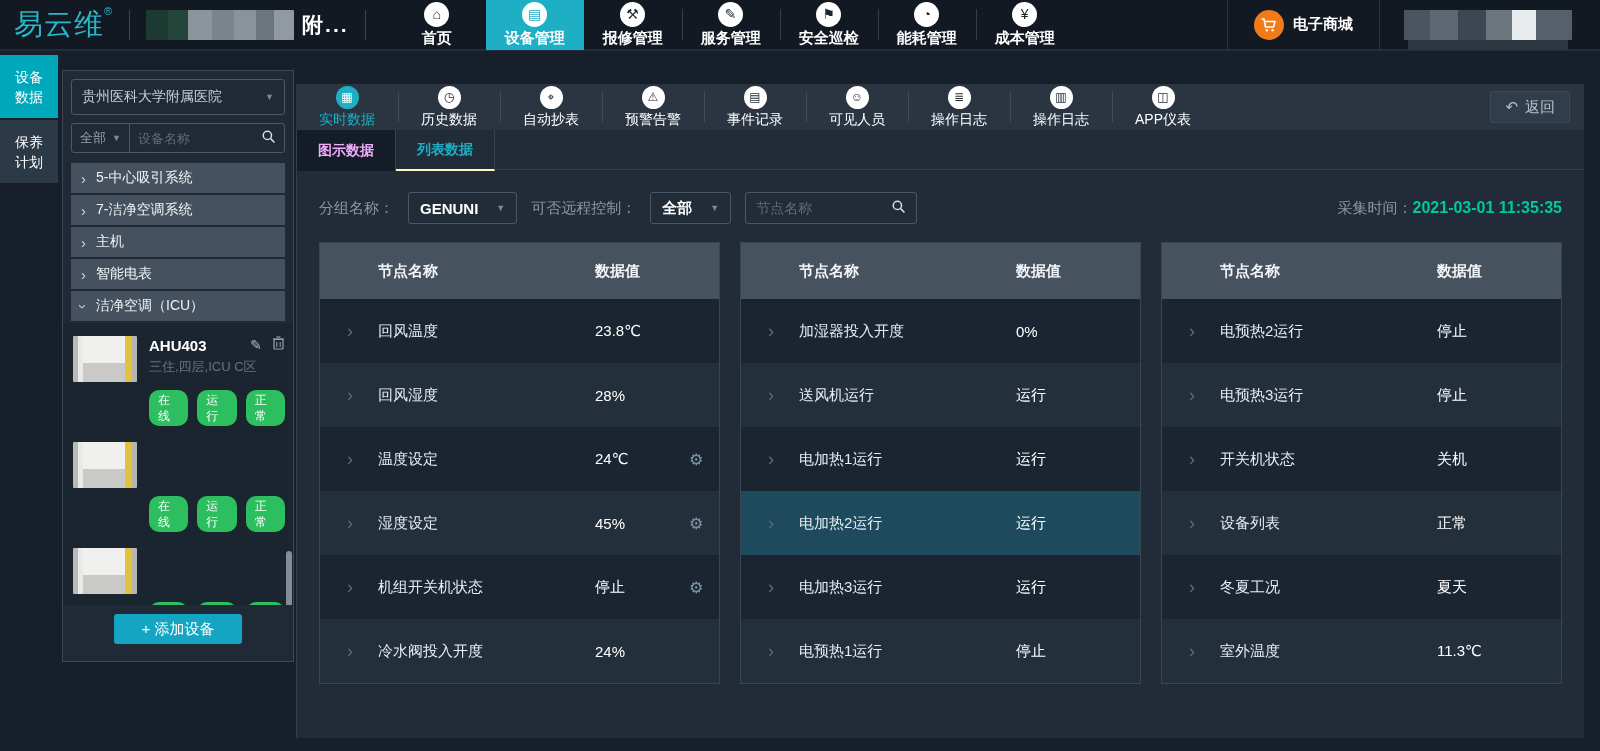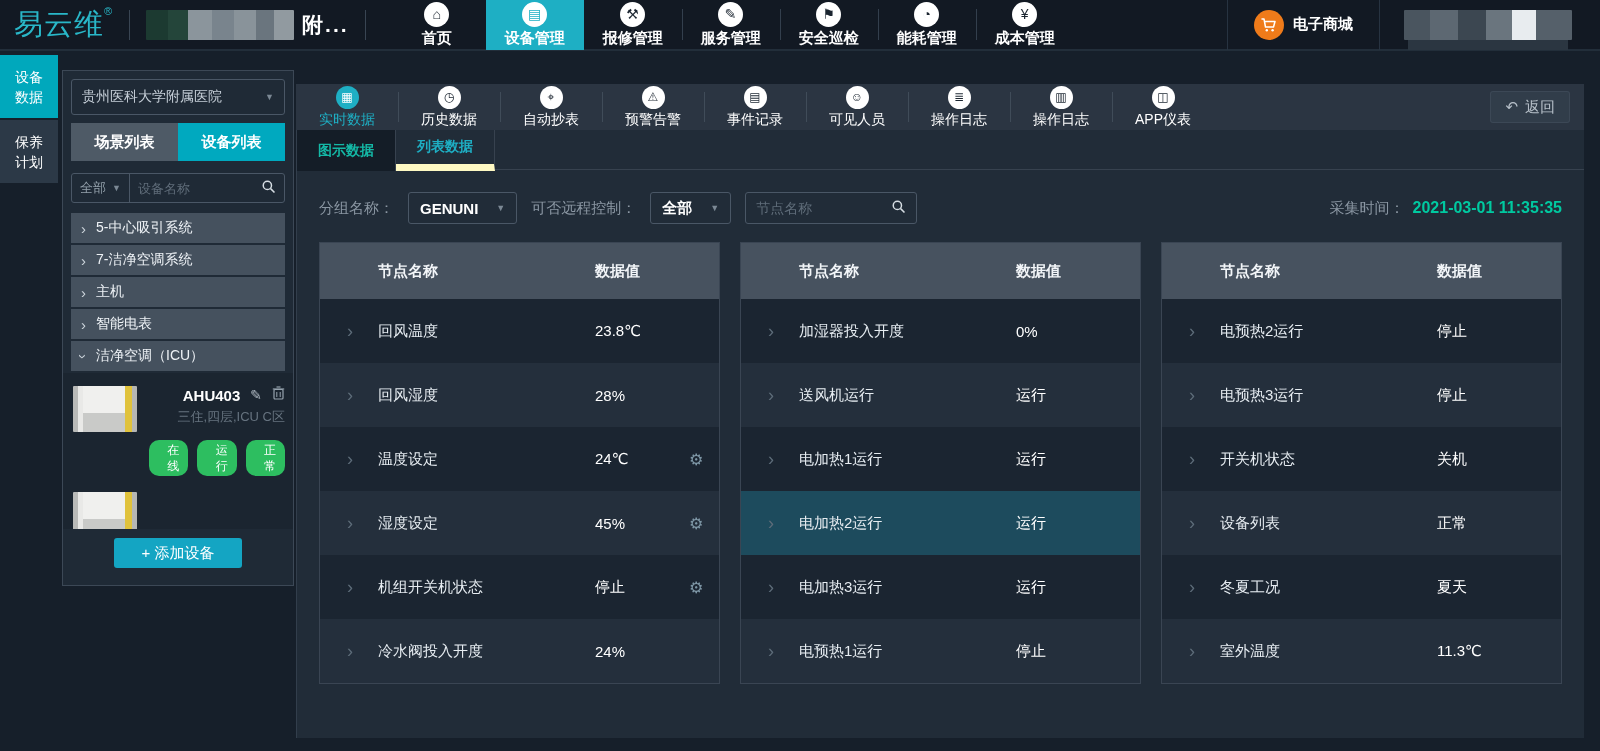--- a/index.html
+++ b/index.html
@@ -40,39 +40,39 @@
   .mall-label{font-size:15px;font-weight:bold;color:#fff;}
   .user-wrap{margin-left:24px;}
 
   
   .mini-side{position:absolute;left:0;top:55px;width:50px;display:flex;flex-direction:column;gap:2px;}
   .side-item{width:58px;height:63px;display:flex;align-items:center;justify-content:center;background:#2c3947;cursor:pointer;}
   .side-item .txt{width:32px;font-size:14px;line-height:20px;color:#fff;text-align:center;}
   .side-item.active{background:#00a8bc;}
 
   
-  .left-panel{position:absolute;left:62px;top:70px;width:232px;height:516px;background:#1f2a36;
+  .left-panel{position:absolute;left:62px;top:70px;width:232px;height:592px;background:#1f2a36;
               border:1px solid #3c4856;display:flex;flex-direction:column;padding:8px;}
   .hsel{height:36px;border:1px solid #4a5766;border-radius:3px;display:flex;align-items:center;
         padding:0 10px;margin-bottom:8px;cursor:pointer;}
   .hsel .hname{flex:1;font-size:14px;color:#c6cfd8;}
   .caret{color:#7b8894;font-size:9px;}
   .list-tabs{display:flex;height:38px;margin-bottom:12px;}
   .ltab{flex:1;display:flex;align-items:center;justify-content:center;font-size:15px;font-weight:bold;color:#fff;background:#4e5a66;cursor:pointer;}
   .ltab.active{background:#00a9bf;}
   .dev-search{display:flex;align-items:center;height:30px;border:1px solid #4a5766;border-radius:3px;margin-bottom:10px;}
   .ds-cat{display:flex;align-items:center;gap:6px;padding:0 8px;height:100%;border-right:1px solid #4a5766;color:#93a0ab;font-size:13px;cursor:pointer;}
   .ds-input{flex:1;background:transparent;border:none;outline:none;color:#cfd6dd;font-size:13px;padding:0 8px;min-width:0;}
   .ds-input::placeholder{color:#5f6c79;}
   .mag{margin-right:8px;flex:0 0 auto;}
   .group-row{height:30px;display:flex;align-items:center;gap:10px;background:#45515e;margin-bottom:2px;padding-left:10px;font-size:14px;color:#eef2f6;cursor:pointer;}
   .g-chev{color:#cdd5dc;font-size:15px;line-height:1;display:inline-block;}
   .group-row.expanded .g-chev{transform:rotate(90deg);}
   .device-list{flex:1;overflow:hidden;position:relative;background:#1b2530;margin:0 -8px;padding:6px 8px 0 10px;}
-  .dev-card{display:flex;flex-wrap:wrap;padding:7px 0 9px 0;text-align:right;}
+  .dev-card{display:flex;flex-wrap:wrap;padding:7px 0 9px 0;}
   .photo{width:64px;height:46px;margin-right:12px;border-radius:1px;background:
      linear-gradient(90deg,#b9bab8 0 5px,#e9e9e7 5px 10px,rgba(0,0,0,0) 10px),
      linear-gradient(90deg,rgba(0,0,0,0) 0 82%,#e0c23c 82% 92%,#b5b6b4 92% 100%),
      linear-gradient(180deg,#f0f0ee 0 58%,#c9cac8 58% 100%);}
   .d-meta{flex:1;min-width:0;}
   .d-name-row{display:flex;align-items:center;gap:10px;}
   .d-name{font-size:15px;font-weight:bold;color:#fff;flex:1;}
   .d-edit{color:#aeb8c1;font-size:14px;cursor:pointer;}
   .d-loc{font-size:13px;color:#66737f;margin-top:4px;white-space:nowrap;}
   .badges{width:100%;display:flex;gap:9px;margin:8px 0 0 76px;}
@@ -91,30 +91,30 @@
   .tb-tab.active .tb-label{color:var(--accent);}
   .back-btn{position:absolute;right:14px;top:7px;height:32px;padding:0 14px;background:#313d4a;border:1px solid #49566577;border-radius:3px;
             display:flex;align-items:center;gap:7px;color:#b7c0c9;font-size:15px;cursor:pointer;}
   .back-icon{font-size:15px;}
 
   
   .content{position:absolute;left:296px;top:130px;width:1288px;height:608px;background:#212c38;border-left:1px solid #323e4c;}
   .subtab-row{display:flex;height:40px;border-bottom:1px solid #37424f;}
   .subtab{height:41px;margin-bottom:-1px;padding:0 21px;display:flex;align-items:center;font-size:14px;font-weight:bold;
           border-right:1px solid #37424f;cursor:pointer;}
-  .subtab.inactive{background:#141d27;color:#14b8a6;}
-  .subtab.active{background:#212c38;color:var(--accent);border-bottom:7px solid #fef9c3;}
+  .subtab.inactive{background:#141d27;color:#f0abfc;}
+  .subtab.active{background:#212c38;color:var(--accent);border-bottom:2px solid #fef9c3;}
   .filter-row{display:flex;align-items:center;gap:14px;margin:22px 22px 0 22px;}
   .flabel{color:#8b97a3;font-size:15px;}
   .fselect{display:flex;align-items:center;gap:18px;height:32px;border:1px solid #4a5766;border-radius:3px;padding:0 11px;cursor:pointer;}
   .fvalue{font-size:15px;font-weight:bold;color:#fff;}
   .nsearch{display:flex;align-items:center;height:32px;width:172px;border:1px solid #4a5766;border-radius:3px;padding:0 10px;}
   .nsearch input{flex:1;background:transparent;border:none;outline:none;color:#cfd6dd;font-size:14px;min-width:0;}
   .nsearch input::placeholder{color:#5f6c79;}
-  .time-wrap{margin-left:auto;display:flex;align-items:flex-start;gap:8px;}
+  .time-wrap{margin-left:auto;display:flex;align-items:flex-start;}
   .time-value{font-size:16px;font-weight:bold;color:var(--time-green);}
 
   
   .tables-row{display:flex;gap:20px;margin:18px 22px 0 22px;}
   .dtable{width:402px;border:1px solid #3a4553;}
   .thead{height:56px;background:#47525f;display:flex;align-items:center;font-size:15px;font-weight:bold;color:#f2f5f8;}
   .th-name{flex:1;padding-left:58px;}
   .th-value{width:124px;}
   .trow{height:64px;display:flex;align-items:center;font-size:15px;}
   .trow:nth-child(odd){background:#1b2531;}
@@ -204,24 +204,20 @@
     <div class="side-item">
     <div class="txt">保养计划</div>
   </div>
   </aside>
 
 <section class="left-panel">
   <div class="hsel">
     <span class="hname">贵州医科大学附属医院</span>
     <span class="caret">▼</span>
   </div>
-  <div class="list-tabs" id="list-tabs">
-      <div class="ltab">场景列表</div>
-      <div class="ltab active">设备列表</div>
-    </div>
   <div class="dev-search">
     <span class="ds-cat">
       <span>全部</span>
       <span class="caret">▼</span>
     </span>
     <input class="ds-input" placeholder="设备名称" style="">
     <span class="mag">
       <svg width="15" height="15" viewBox="0 0 20 20">
           <circle cx="8.5" cy="8.5" r="5.5" fill="none" stroke="#d7dee4" stroke-width="2"></circle>
           <line x1="12.8" y1="12.8" x2="18" y2="18" stroke="#d7dee4" stroke-width="2"></line>

